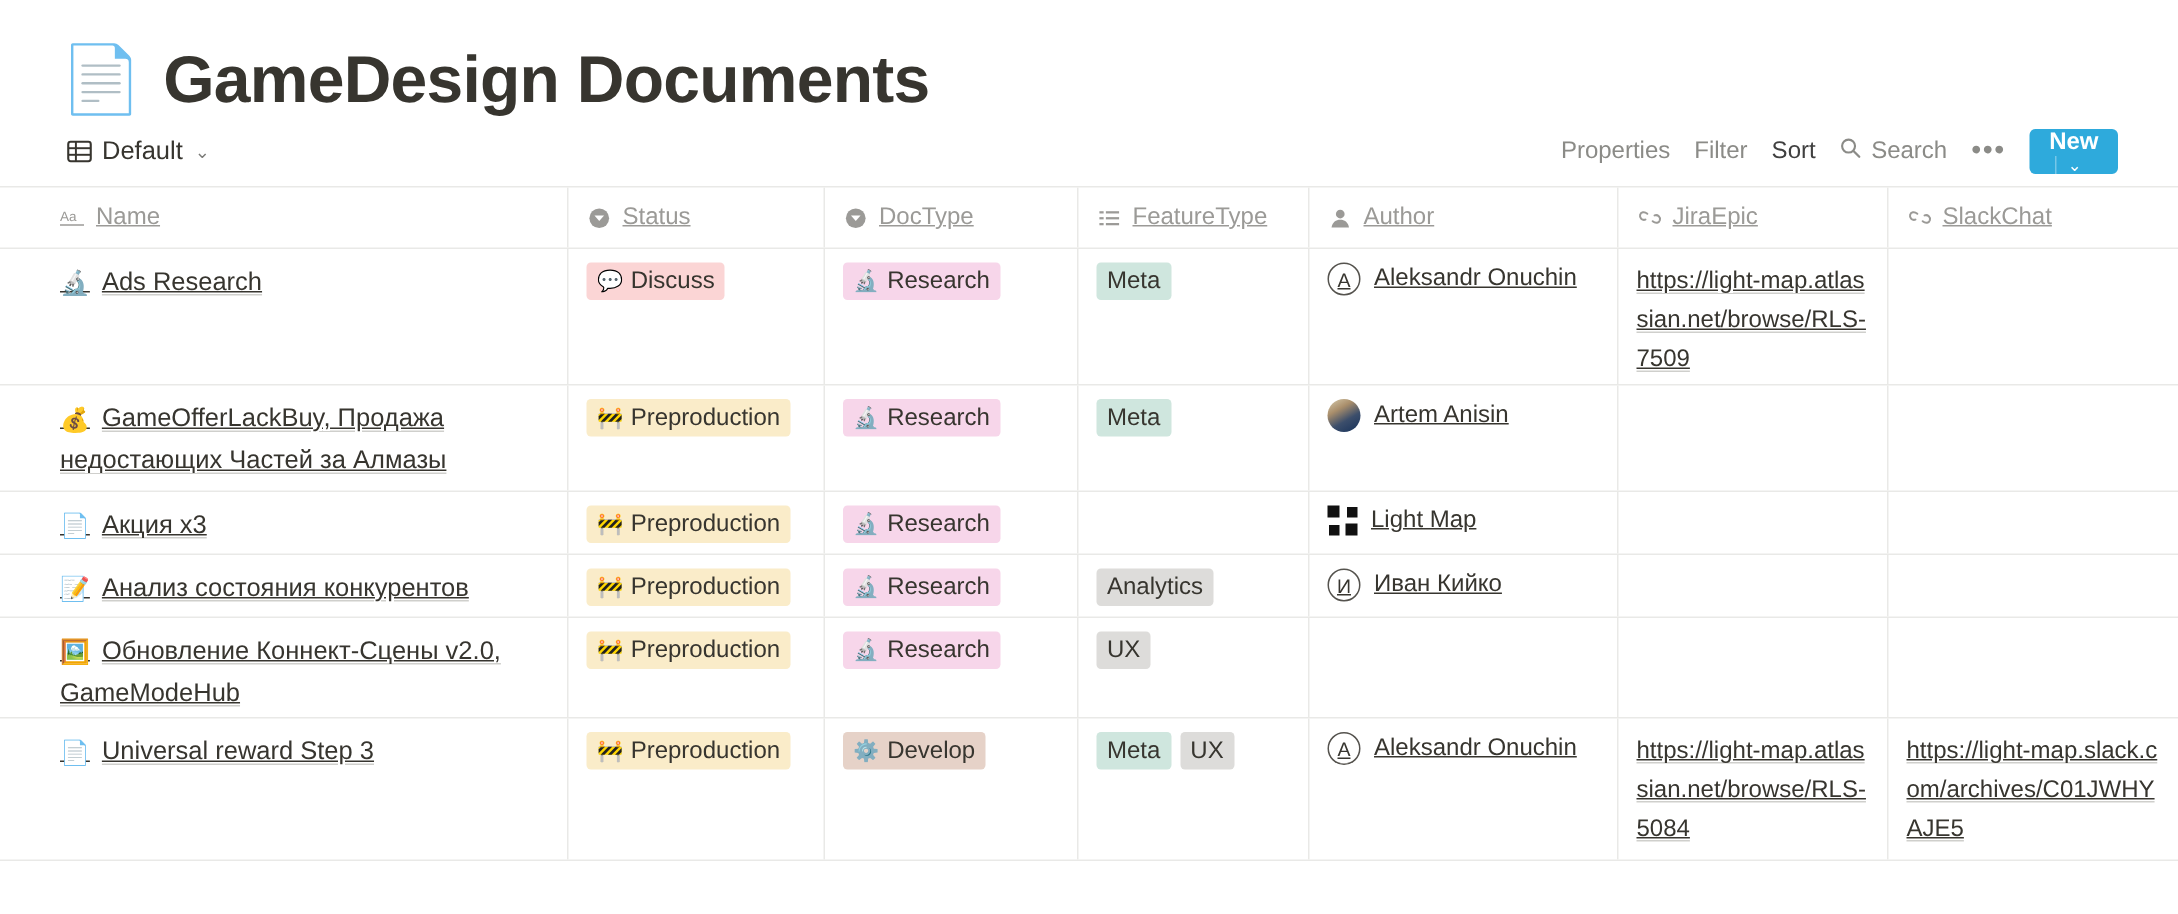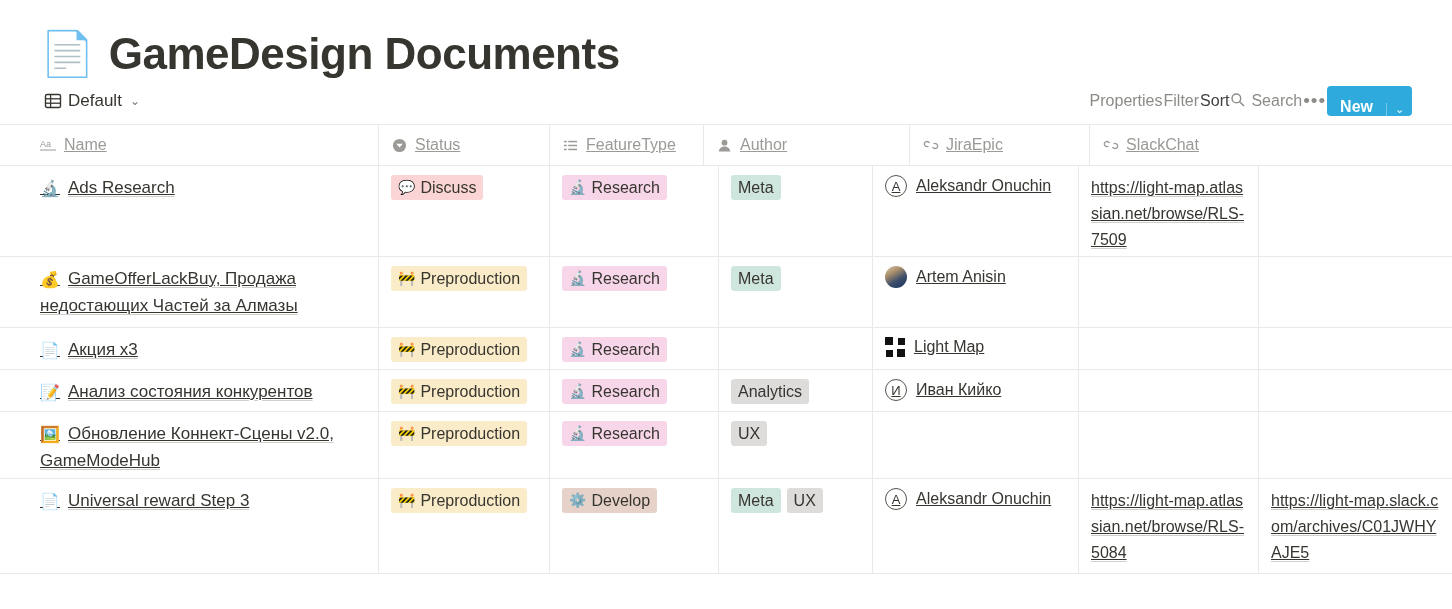--- a/index.html
+++ b/index.html
@@ -31,31 +31,31 @@
     position: relative;
   }
   .view-tab {
     display: flex; align-items: center; gap: 6px;
     font-size: 17px; color: #37352f; font-weight: 500;
     cursor: pointer; padding: 3px 4px; border-radius: 4px;
   }
   .view-tab .chev { font-size: 12px; color: #7b7b78; margin-left: 2px; }
   .grid-ico { display: inline-block; width: 18px; height: 18px; }
   .toolbar-right {
-    margin-left: auto; display: flex; align-items: center; gap: 1px;
+    margin-left: auto; display: flex; align-items: center; gap: 16px;
   }
   .tb-item {
     font-size: 16px; color: #8b8b87; cursor: pointer;
     display: flex; align-items: center; gap: 6px; white-space: nowrap;
   }
   .tb-item.active { color: #404040; }
   .tb-dots { font-size: 19px; color: #8b8b87; cursor: pointer; letter-spacing: 1px; line-height: 10px; }
   .new-btn {
-    display: flex; align-items: flex-end; background: #2eaadc;
-    border-radius: 4px; overflow: hidden; cursor: pointer; height: 30px;
+    display: flex; align-items: center; background: #2eaadc;
+    border-radius: 4px; overflow: hidden; cursor: pointer; height: 30px; flex-direction: column;
   }
   .new-btn .lbl {
     color: #fff; font-size: 16px; font-weight: 700;
     padding: 0 13px; display: flex; align-items: center;
   }
   .new-btn .split {
     width: 26px; display: flex; align-items: center; justify-content: center;
     border-left: 1px solid rgba(255,255,255,0.35); color: #fff; font-size: 11px;
   }
 
@@ -193,20 +193,29 @@
       </div>
       <div class="cell c-status">
         <span class="hico">
           <svg width="15" height="15" viewBox="0 0 16 16">
             <circle cx="8" cy="8" r="7" fill="#9b9a97"></circle>
             <path d="M4.6 6 L8 10 L11.4 6 Z" fill="#ffffff"></path>
           </svg>
         </span>
         <span>Status</span>
       </div>
+      <div class="cell c-doctype">
+        <span class="hico">
+          <svg width="15" height="15" viewBox="0 0 16 16">
+            <circle cx="8" cy="8" r="7" fill="#9b9a97"></circle>
+            <path d="M4.6 6 L8 10 L11.4 6 Z" fill="#ffffff"></path>
+          </svg>
+        </span>
+        <span>DocType</span>
+      </div>
       <div class="cell c-feature">
         <span class="hico">
           <svg width="15" height="15" viewBox="0 0 16 16">
             <g fill="#9b9a97">
               <rect x="1" y="3" width="3" height="1.6"></rect>
                 <rect x="5.6" y="3" width="9.4" height="1.6"></rect>
               <rect x="1" y="7.2" width="3" height="1.6"></rect>
                 <rect x="5.6" y="7.2" width="9.4" height="1.6"></rect>
               <rect x="1" y="11.4" width="3" height="1.6"></rect>
                 <rect x="5.6" y="11.4" width="9.4" height="1.6"></rect>

